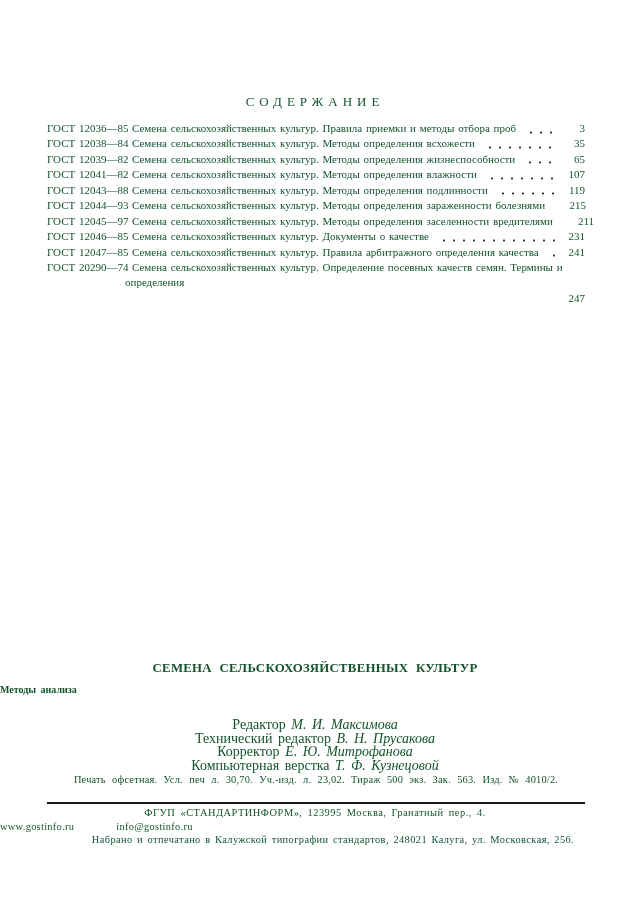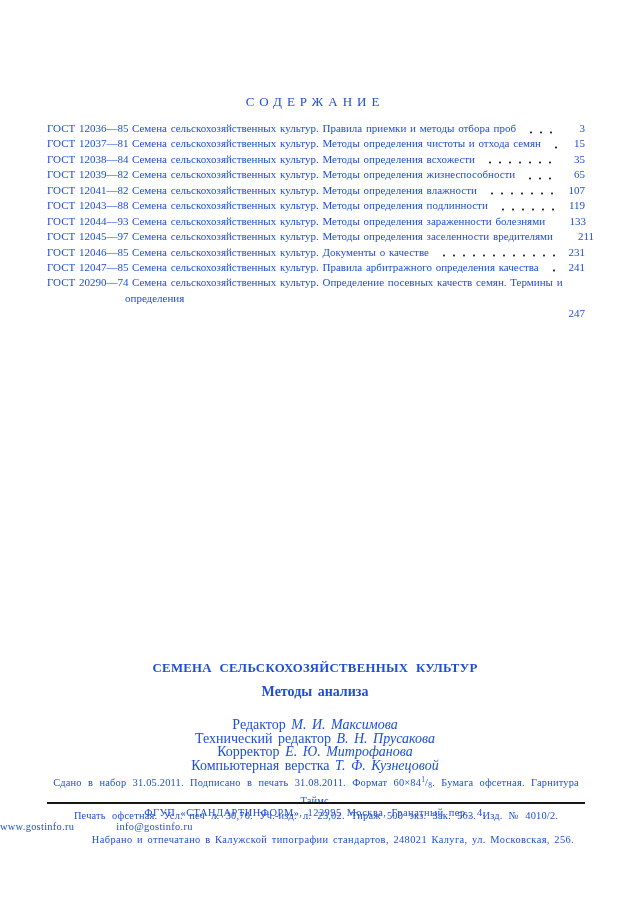--- a/index.html
+++ b/index.html
@@ -3,21 +3,21 @@
 <meta charset="utf-8">
 <style>
   html, body { margin: 0; padding: 0; background: #e8e8e8; }
   .page {
     position: relative;
     width: 630px;
     height: 913px;
     margin: 0 auto;
     background: #ffffff;
     font-family: "Liberation Serif", "DejaVu Serif", serif;
-    color: #1d4ed8;
+    color: #14532d;
     overflow: hidden;
   }
   .toc-title {
     position: absolute;
     top: 94px; left: 0; right: 0;
     text-align: center;
     font-size: 13px;
     letter-spacing: 5px;
     white-space: nowrap;
   }
@@ -48,23 +48,22 @@
     top: 661px; left: 0; right: 0;
     text-align: center;
     font-weight: bold;
     font-size: 12.8px;
     word-spacing: 4px;
     letter-spacing: 0.3px;
   }
   .doc-subtitle {
     position: absolute;
     top: 684px; left: 0; right: 0;
-    text-align: center;
     font-weight: bold;
-    font-size: 14px;
+    font-size: 10px;
     word-spacing: 2px;
   }
   .credits {
     position: absolute;
     top: 718px; left: 0; right: 0;
     text-align: center;
     font-size: 14px;
     line-height: 13.7px;
     word-spacing: 2px;
   }
@@ -120,25 +119,20 @@
   <div class="toc-title">СОДЕРЖАНИЕ</div>
 
   <div class="toc">
 
     <div class="trow">
       <span class="ttext"><span class="gost">ГОСТ 12036—85</span><span>Семена сельскохозяйственных культур. Правила приемки и методы отбора проб</span></span>
       <span class="leader"></span>
       <span class="pnum">3</span>
     </div>
 
-    <div class="trow">
-      <span class="ttext"><span class="gost">ГОСТ 12037—81</span><span>Семена сельскохозяйственных культур. Методы определения чистоты и отхода семян</span></span>
-      <span class="leader"></span>
-      <span class="pnum">15</span>
-    </div>
 
     <div class="trow">
       <span class="ttext"><span class="gost">ГОСТ 12038—84</span><span>Семена сельскохозяйственных культур. Методы определения всхожести</span></span>
       <span class="leader"></span>
       <span class="pnum">35</span>
     </div>
 
     <div class="trow">
       <span class="ttext"><span class="gost">ГОСТ 12039—82</span><span>Семена сельскохозяйственных культур. Методы определения жизнеспособности</span></span>
       <span class="leader"></span>
@@ -154,21 +148,21 @@
 
     <div class="trow">
       <span class="ttext"><span class="gost">ГОСТ 12043—88</span><span>Семена сельскохозяйственных культур. Методы определения подлинности</span></span>
       <span class="leader"></span>
       <span class="pnum">119</span>
     </div>
 
     <div class="trow">
       <span class="ttext"><span class="gost">ГОСТ 12044—93</span><span>Семена сельскохозяйственных культур. Методы определения зараженности болезнями</span></span>
       <span class="leader"></span>
-      <span class="pnum">133</span>
+      <span class="pnum">215</span>
     </div>
 
     <div class="trow">
       <span class="ttext"><span class="gost">ГОСТ 12045—97</span><span>Семена сельскохозяйственных культур. Методы определения заселенности вредителями</span></span>
       <span class="leader"></span>
       <span class="pnum">211</span>
     </div>
 
     <div class="trow">
       <span class="ttext"><span class="gost">ГОСТ 12046—85</span><span>Семена сельскохозяйственных культур. Документы о качестве</span></span>
@@ -198,21 +192,20 @@
   <div class="doc-subtitle">Методы анализа</div>
 
   <div class="credits">
     <div><span class="credit-role">Редактор</span> <span class="credit-name">М. И. Максимова</span></div>
     <div><span class="credit-role">Технический редактор</span> <span class="credit-name">В. Н. Прусакова</span></div>
     <div><span class="credit-role">Корректор</span> <span class="credit-name">Е. Ю. Митрофанова</span></div>
     <div><span class="credit-role">Компьютерная верстка</span> <span class="credit-name">Т. Ф. Кузнецовой</span></div>
   </div>
 
   <div class="imprint">
-    <div><span>Сдано в набор 31.05.2011. Подписано в печать 31.08.2011. Формат 60×84</span><span class="frac-num">1</span><span>/</span><span class="frac-den">8</span><span>. Бумага офсетная. Гарнитура Таймс.</span></div>
     <div>Печать офсетная. Усл. печ л. 30,70. Уч.-изд. л. 23,02. Тираж 500 экз. Зак. 563. Изд. № 4010/2.</div>
   </div>
 
   <div class="rule"></div>
 
   <div class="footer-pub">ФГУП «СТАНДАРТИНФОРМ», 123995 Москва, Гранатный пер., 4.</div>
 
   <div class="footer-contacts">
     <span>www.gostinfo.ru</span>
     <span>info@gostinfo.ru</span>

